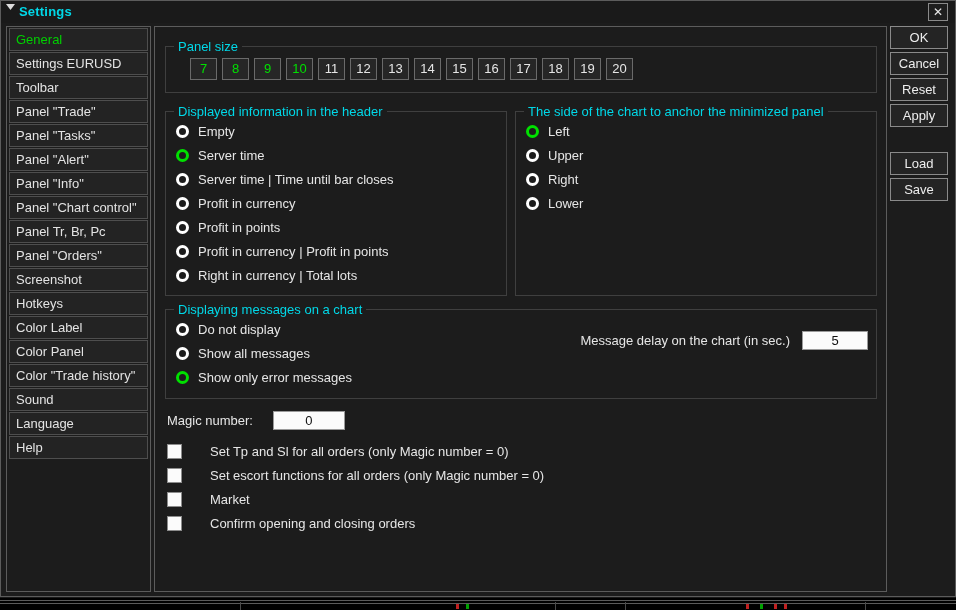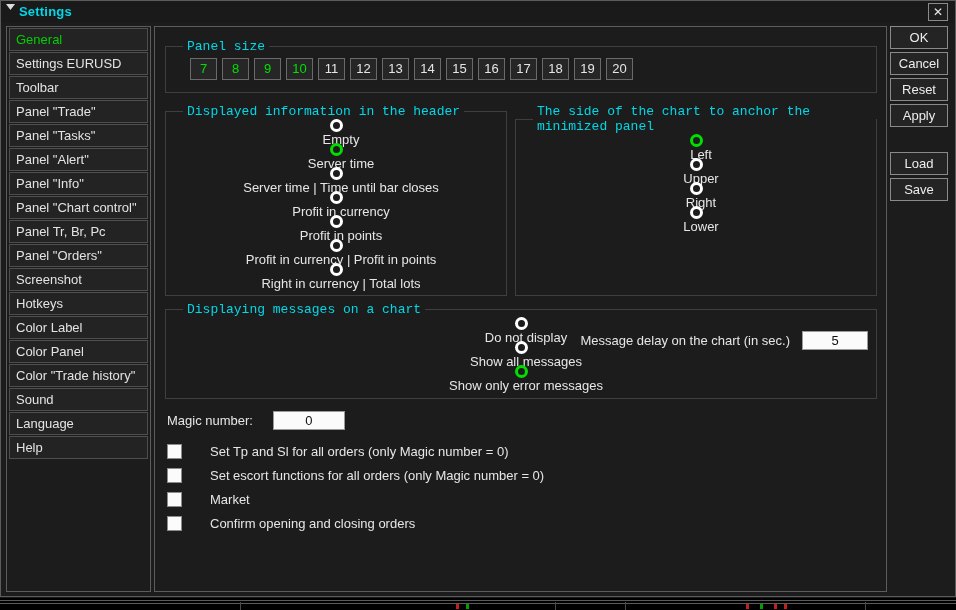--- a/index.html
+++ b/index.html
@@ -160,22 +160,21 @@
     position: absolute;
     margin: 0;
     padding: 0;
     border: 1px solid #3f3f3f;
     background: transparent;
   }
   fieldset.fs > legend {
     color: #00d8e8;
     font-size: 13px;
     padding: 0 4px;
-    margin-left: 17px;
-    font-family: Liberation Mono, monospace;
+    margin-left: 8px;
   }
 
   #fs-panelsize { left: 10px;  top: 12px;  width: 710px; height: 52px; }
   #fs-header    { left: 10px;  top: 77px;  width: 340px; height: 190px; }
   #fs-anchor    { left: 360px; top: 77px;  width: 360px; height: 190px; }
   #fs-messages  { left: 10px;  top: 275px; width: 710px; height: 95px; }
 
   .size-row {
     display: flex;
     gap: 5px;
@@ -194,21 +193,20 @@
     cursor: pointer;
   }
   .size-btn.on { color: #00e000; }
 
   .radio-row {
     display: flex;
     align-items: center;
     height: 24px;
     padding-left: 10px;
     cursor: pointer;
-    flex-direction: column;
   }
   .radio {
     width: 13px;
     height: 13px;
     border-radius: 50%;
     border: 3px solid #ffffff;
     background: #1c1c1c;
     box-sizing: border-box;
     margin-right: 9px;
     flex: none;

